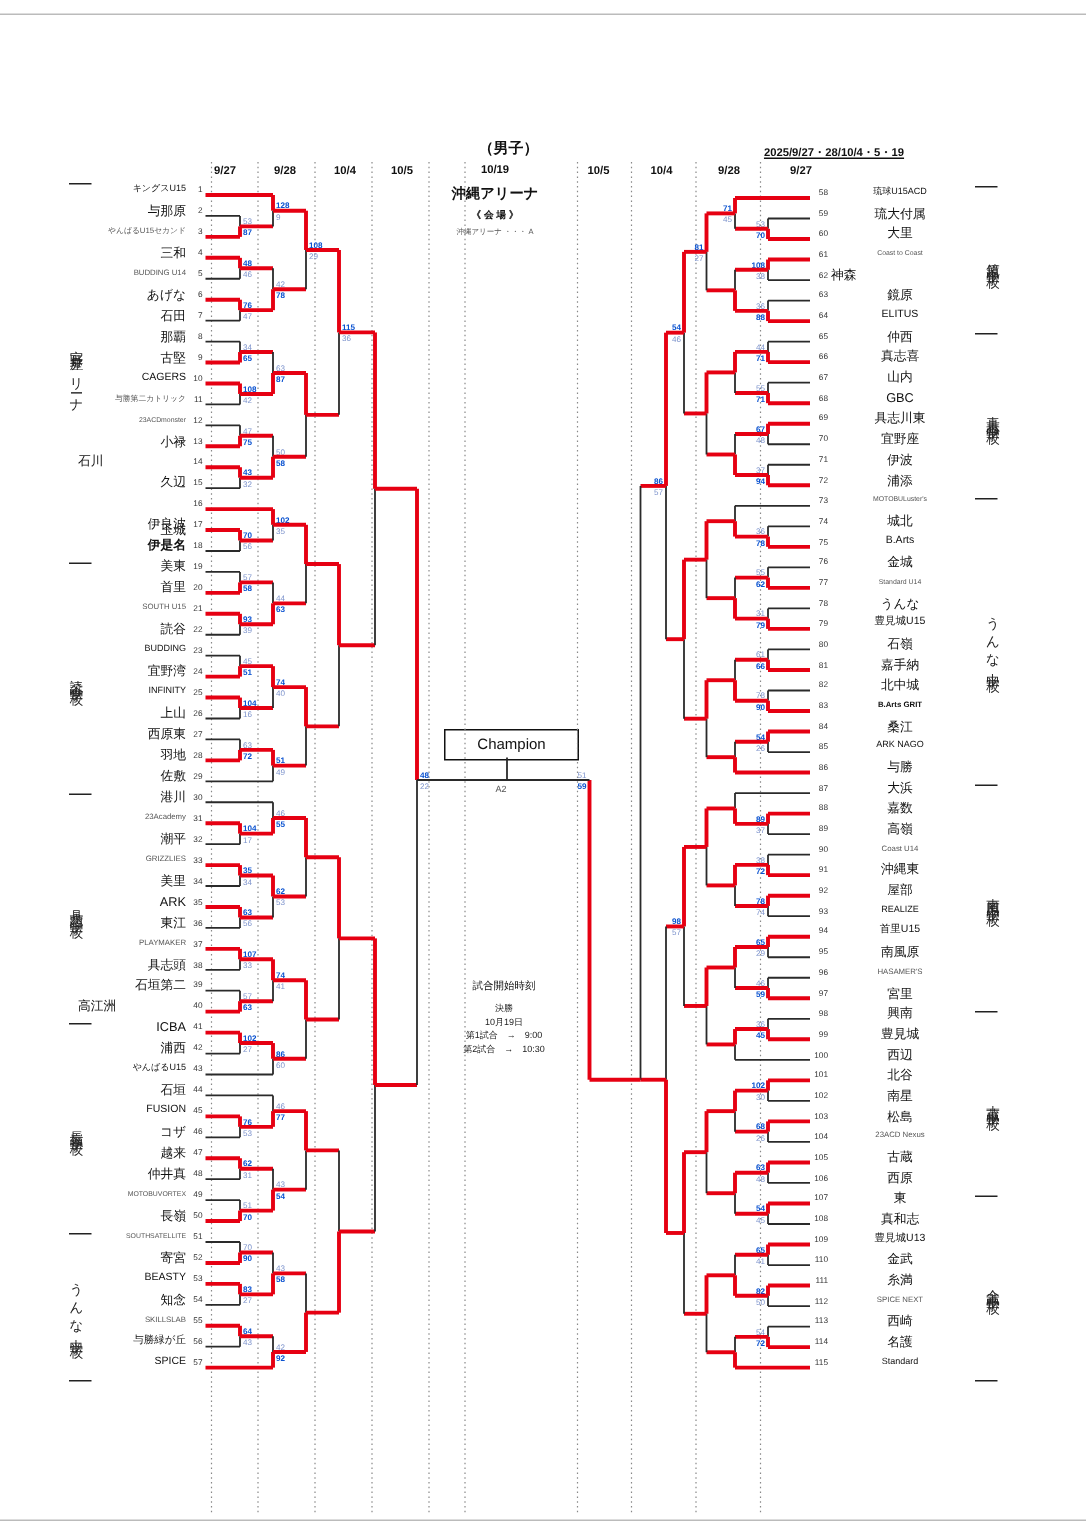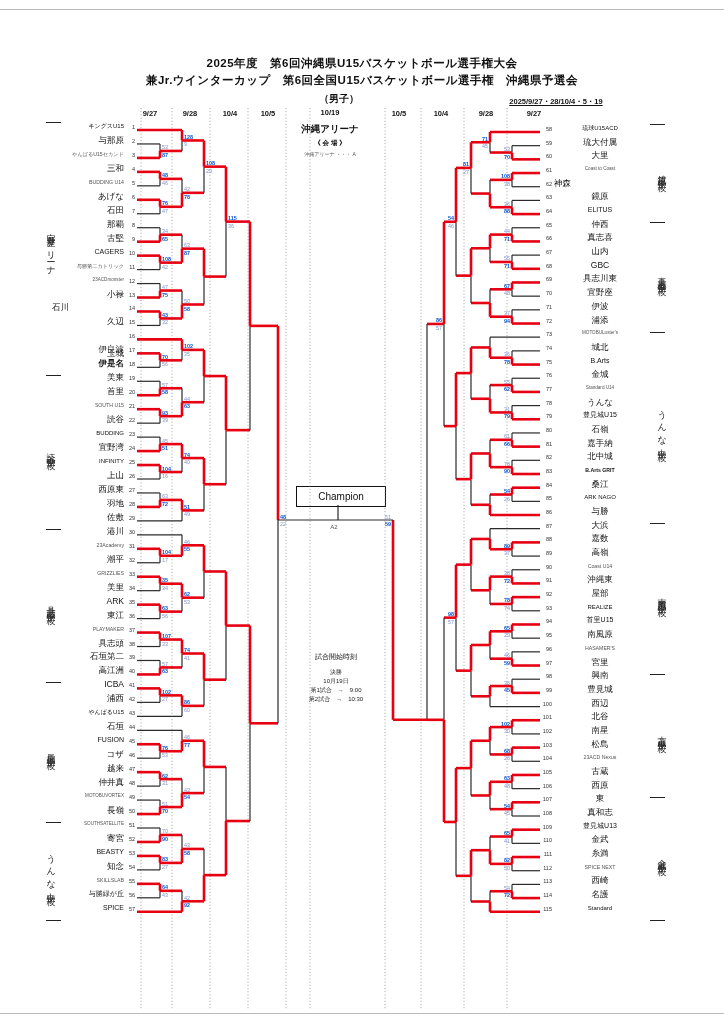--- a/index.html
+++ b/index.html
@@ -24,22 +24,20 @@
   .scoreT{font-size:5.4px;font-weight:bold;}
   .scoreB{font-size:5.4px;}
 </style>
 </head>
 <body>
 
 <div id="page">
   <div class="abs edge" style="top:9px;left:0;"></div>
   <div class="abs edge" style="top:1013px;left:0;"></div>
 
-  <div class="abs title" style="top:56px;left:0;">2025年度　第6回沖縄県U15バスケットボール選手権大会</div>
-  <div class="abs title" style="top:73px;left:0;">兼Jr.ウインターカップ　第6回全国U15バスケットボール選手権　沖縄県予選会</div>
   <div class="abs gender" style="top:92px;left:339px;transform:translateX(-50%);">（男子）</div>
   <div class="abs datenote" style="top:97px;left:556px;transform:translateX(-50%);">2025/9/27・28/10/4・5・19</div>
 
   <div class="abs cheader" style="top:108px;left:330px;font-weight:bold;font-size:7.5px;">10/19</div>
   <div class="abs cheader" style="top:123px;left:330px;font-weight:bold;font-size:9.5px;">沖縄アリーナ</div>
   <div class="abs cheader" style="top:139px;left:330px;font-weight:bold;font-size:6.5px;">《 会 場 》</div>
   <div class="abs cheader" style="top:151px;left:330px;font-size:5px;color:#555;">沖縄アリーナ ・・・ A</div>
 
   <div id="championbox" class="abs" style="top:486px;left:296px;width:88px;height:19px;">Champion</div>
   <div class="abs" style="top:524px;left:334px;font-size:6px;color:#555;transform:translateX(-50%);">A2</div>
@@ -750,21 +748,21 @@
       <div class="abs teamname" style="top: 595.64px; left: 52px; width: 72px; text-align: right; font-size: 8.5px; color: rgb(17, 17, 17); font-weight: normal;">ARK</div>
       <div class="abs seednum" style="top: 597.64px; left: 126px; width: 9px; text-align: right;">35</div>
       <div class="abs teamname" style="top: 609.6px; left: 52px; width: 72px; text-align: right; font-size: 8.5px; color: rgb(17, 17, 17); font-weight: normal;">東江</div>
       <div class="abs seednum" style="top: 611.6px; left: 126px; width: 9px; text-align: right;">36</div>
       <div class="abs teamname" style="top: 623.56px; left: 52px; width: 72px; text-align: right; font-size: 5.2px; color: rgb(85, 85, 85); font-weight: normal;">PLAYMAKER</div>
       <div class="abs seednum" style="top: 625.56px; left: 126px; width: 9px; text-align: right;">37</div>
       <div class="abs teamname" style="top: 637.52px; left: 52px; width: 72px; text-align: right; font-size: 8.5px; color: rgb(17, 17, 17); font-weight: normal;">具志頭</div>
       <div class="abs seednum" style="top: 639.52px; left: 126px; width: 9px; text-align: right;">38</div>
       <div class="abs teamname" style="top: 651.48px; left: 52px; width: 72px; text-align: right; font-size: 8.5px; color: rgb(17, 17, 17); font-weight: normal;">石垣第二</div>
       <div class="abs seednum" style="top: 653.48px; left: 126px; width: 9px; text-align: right;">39</div>
-      <div class="abs teamname" style="top: 665.44px; left: 52px; width: 72px; text-align: right; font-size: 8.5px; color: rgb(17, 17, 17); font-weight: normal;">高江洲</div>
+      <div class="abs teamname" style="top: 665.44px; left: 52px; width: 72px; font-size: 8.5px; color: rgb(17, 17, 17); font-weight: normal;">高江洲</div>
       <div class="abs seednum" style="top: 667.44px; left: 126px; width: 9px; text-align: right;">40</div>
       <div class="abs teamname" style="top: 679.4px; left: 52px; width: 72px; text-align: right; font-size: 8.5px; color: rgb(17, 17, 17); font-weight: normal;">ICBA</div>
       <div class="abs seednum" style="top: 681.4px; left: 126px; width: 9px; text-align: right;">41</div>
       <div class="abs teamname" style="top: 693.36px; left: 52px; width: 72px; text-align: right; font-size: 8.5px; color: rgb(17, 17, 17); font-weight: normal;">浦西</div>
       <div class="abs seednum" style="top: 695.36px; left: 126px; width: 9px; text-align: right;">42</div>
       <div class="abs teamname" style="top: 707.32px; left: 52px; width: 72px; text-align: right; font-size: 6px; color: rgb(17, 17, 17); font-weight: normal;">やんばるU15</div>
       <div class="abs seednum" style="top: 709.32px; left: 126px; width: 9px; text-align: right;">43</div>
       <div class="abs teamname" style="top: 721.28px; left: 52px; width: 72px; text-align: right; font-size: 8.5px; color: rgb(17, 17, 17); font-weight: normal;">石垣</div>
       <div class="abs seednum" style="top: 723.28px; left: 126px; width: 9px; text-align: right;">44</div>
       <div class="abs teamname" style="top: 735.24px; left: 52px; width: 72px; text-align: right; font-size: 7px; color: rgb(17, 17, 17); font-weight: normal;">FUSION</div>

